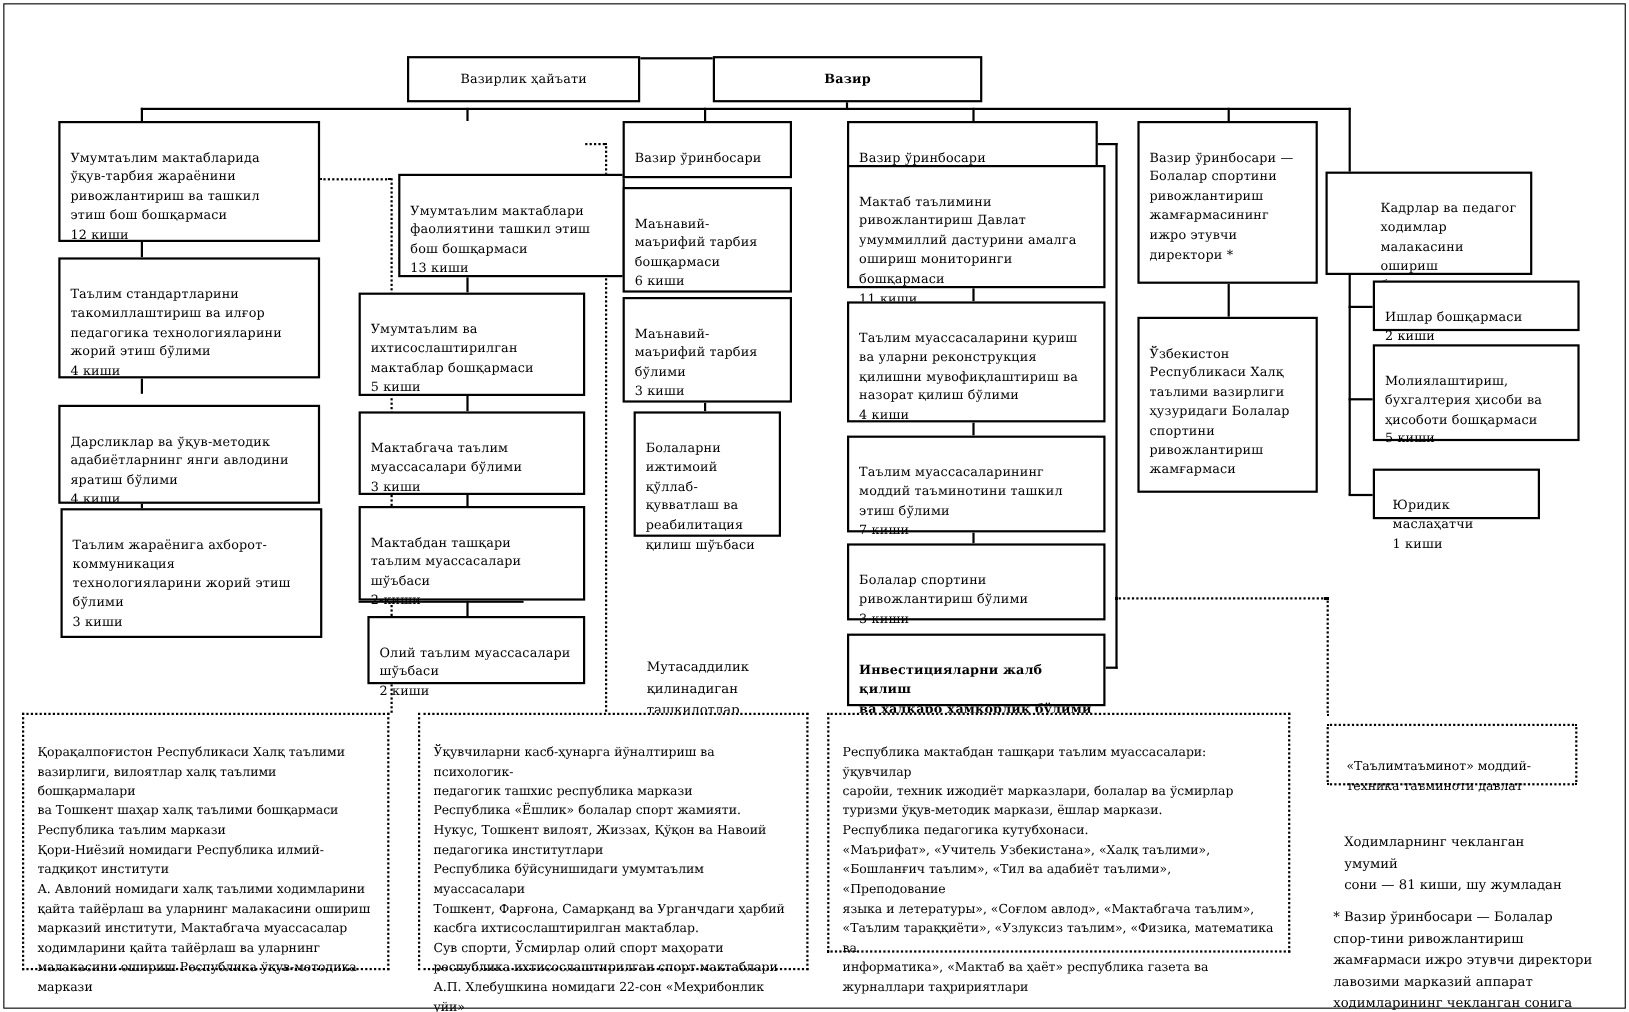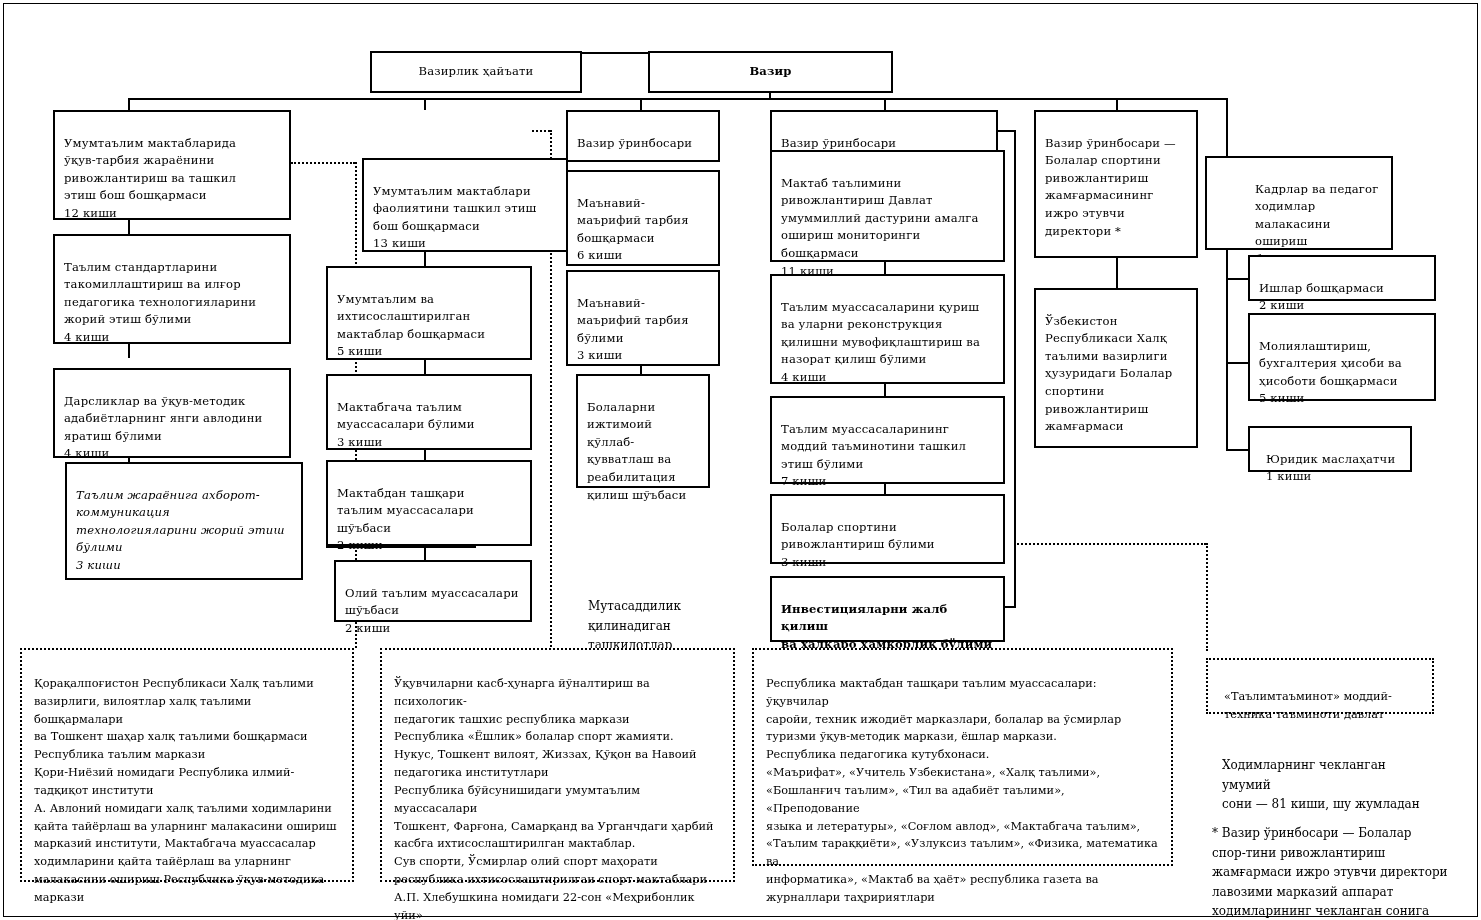--- a/index.html
+++ b/index.html
@@ -119,21 +119,21 @@
   <div class="ln v" style="left:128px; top:344px; height:14px;"></div>
 
   <div class="box" style="left:53px; top:368px; width:238px; height:90px;">
     <span>Дарсликлар ва ўқув-методик
 адабиётларнинг янги авлодини
 яратиш бўлими
 4 киши</span>
   </div>
   <div class="ln v" style="left:128px; top:448px; height:14px;"></div>
 
-  <div class="box" style="left:65px; top:462px; width:238px; height:118px;font-style:italic;">
+  <div class="box" style="left:55px; top:462px; width:238px; height:118px;">
     <span>Таълим жараёнига ахборот-
 коммуникация
 технологияларини жорий этиш
 бўлими
 3 киши</span>
   </div>
 
   <div class="dln h" style="left:291px; top:162px; width:64px;"></div>
   <div class="dln v" style="left:355px; top:162px; height:486px;"></div>
 
@@ -293,21 +293,21 @@
 2 киши</span>
   </div>
 
   <div class="box" style="left:1248px; top:313px; width:188px; height:88px;">
     <span>Молиялаштириш,
 бухгалтерия ҳисоби ва
 ҳисоботи бошқармаси
 5 киши</span>
   </div>
 
-  <div class="box" style="left:1248px; top:426px; width:164px; height:46px;padding-left:16px;">
+  <div class="box" style="left:1248px; top:426px; width:152px; height:46px;padding-left:16px;">
     <span>Юридик маслаҳатчи
 1 киши</span>
   </div>
 
   <div class="dashbox" style="left:20px; top:648px; width:334px; height:234px;">
     <span>Қорақалпоғистон Республикаси Халқ таълими
 вазирлиги, вилоятлар халқ таълими бошқармалари
 ва Тошкент шаҳар халқ таълими бошқармаси
 Республика таълим маркази
 Қори-Ниёзий номидаги Республика илмий-

